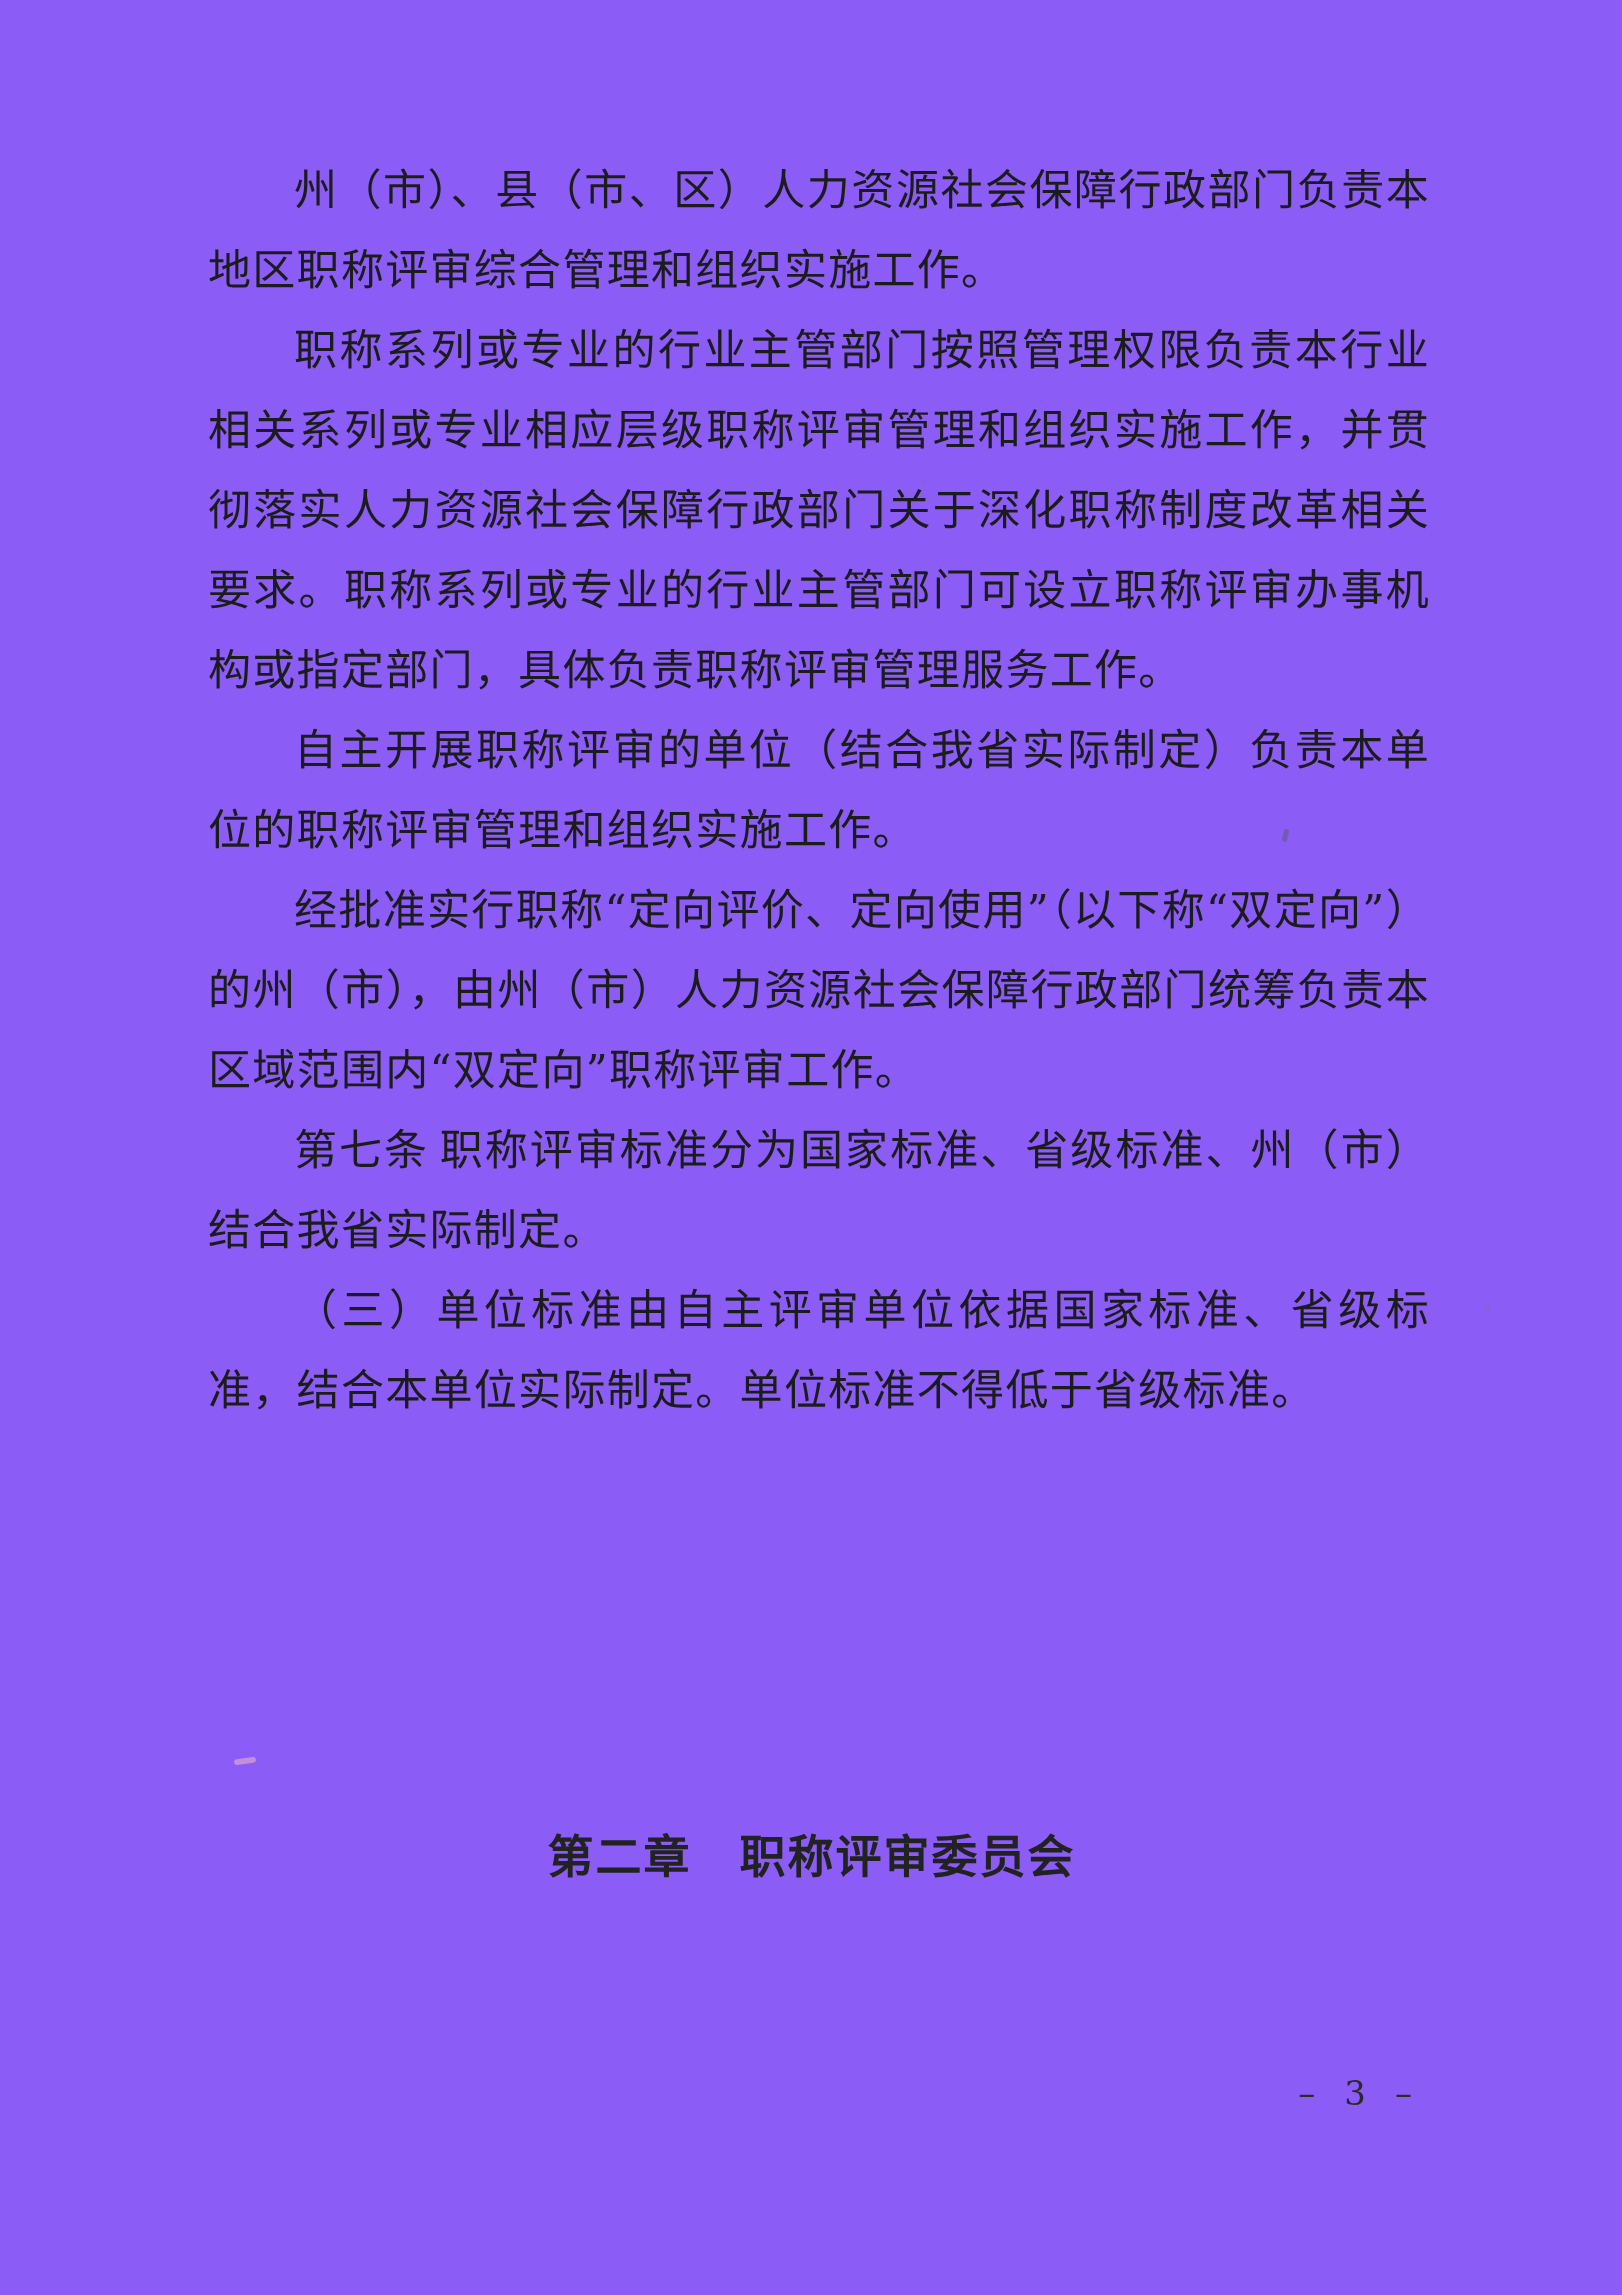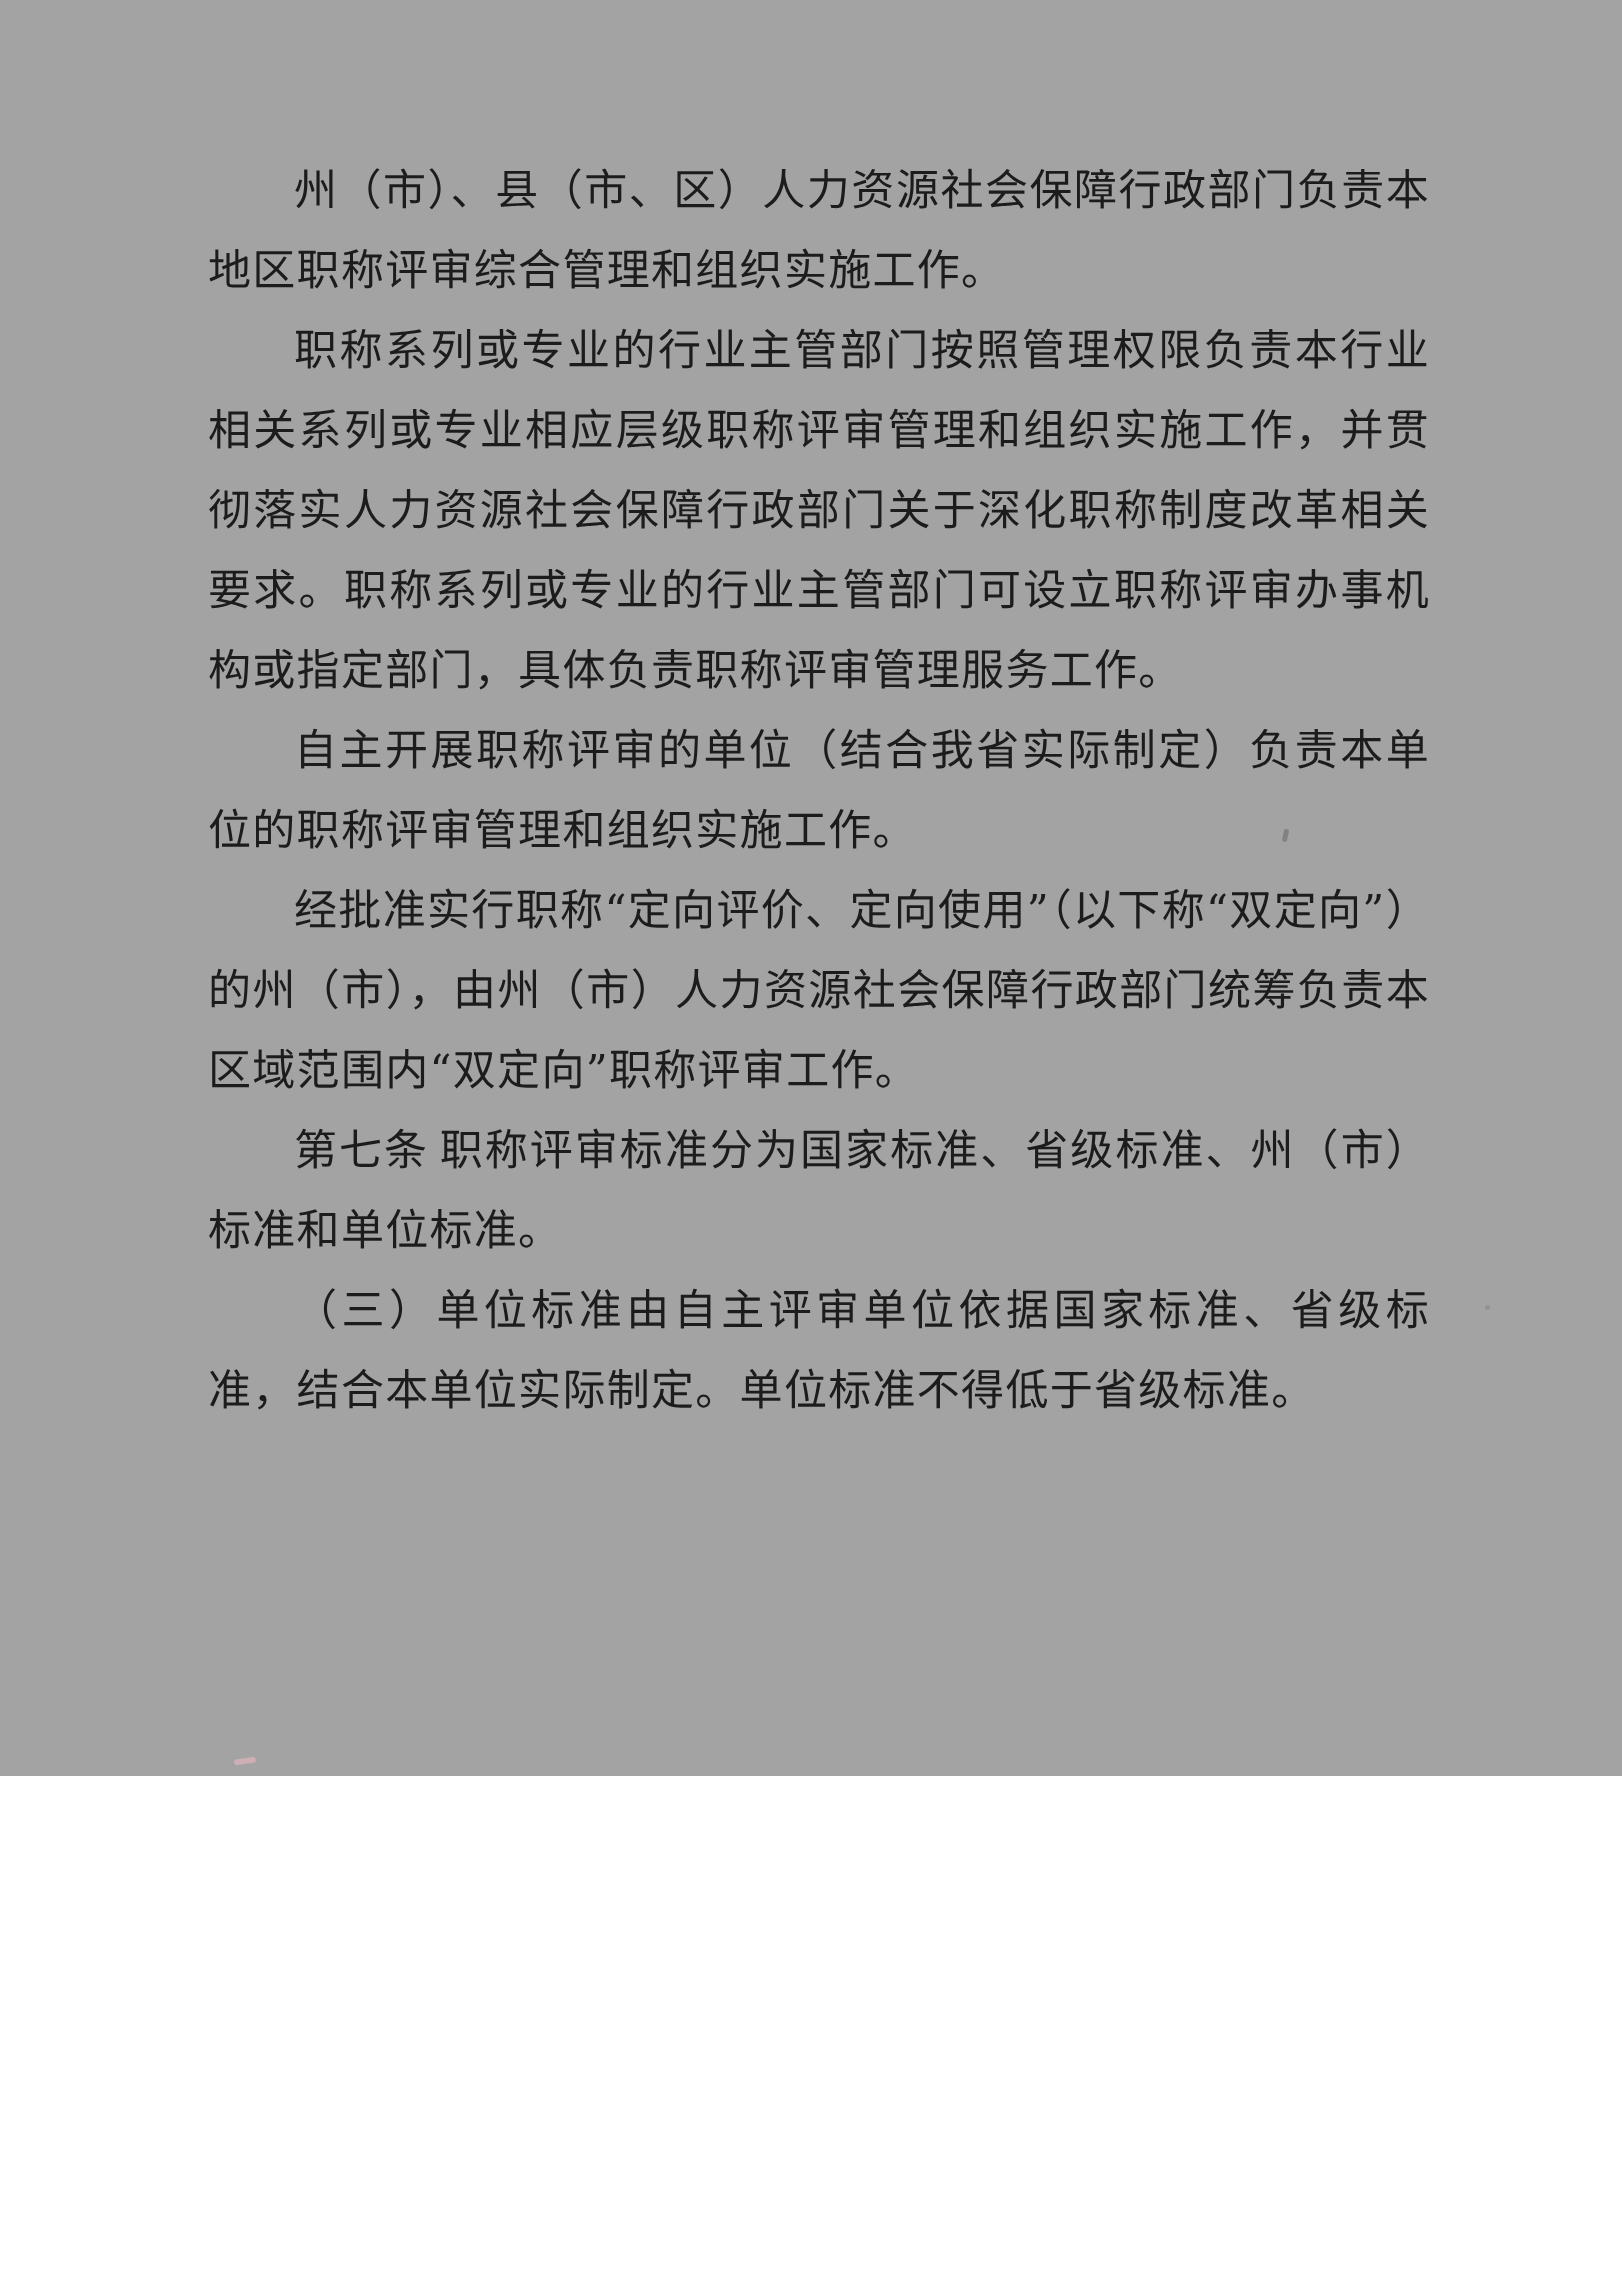--- a/index.html
+++ b/index.html
@@ -3,22 +3,22 @@
 <meta charset="utf-8">
 <style>
   html, body {
     margin: 0;
     padding: 0;
     background: #ffffff;
   }
   .page {
     position: relative;
     width: 1623px;
-    height: 1776px;
-    background: #a3a3a3;
+    height: 2295px;
+    background: #8b5cf6;
     overflow: hidden;
     font-family: "DejaVu Serif", serif;
     color: #1c1c1c;
   }
   .content {
     position: absolute;
     left: 208px;
     top: 150px;
     width: 1222px;
   }
@@ -104,21 +104,21 @@
 </head>
 <body>
 
 <div class="page">
 
   <div class="content">
     <p class="para"><span class="para-lead"></span><span>州（市）、县（市、区）人力资源社会保障行政部门负责本地区职称评审综合管理和组织实施工作。</span></p>
     <p class="para"><span class="para-lead"></span><span>职称系列或专业的行业主管部门按照管理权限负责本行业相关系列或专业相应层级职称评审管理和组织实施工作，并贯彻落实人力资源社会保障行政部门关于深化职称制度改革相关要求。职称系列或专业的行业主管部门可设立职称评审办事机构或指定部门，具体负责职称评审管理服务工作。</span></p>
     <p class="para"><span class="para-lead"></span><span>自主开展职称评审的单位（结合我省实际制定）负责本单位的职称评审管理和组织实施工作。</span></p>
     <p class="para"><span class="para-lead"></span><span>经批准实行职称“定向评价、定向使用”（以下称“双定向”）的州（市），由州（市）人力资源社会保障行政部门统筹负责本区域范围内“双定向”职称评审工作。</span></p>
-    <p class="para"><span class="para-lead">第七条</span><span>职称评审标准分为国家标准、省级标准、州（市）标准和单位标准。</span></p>
+    <p class="para"><span class="para-lead">第七条</span><span>职称评审标准分为国家标准、省级标准、州（市）结合我省实际制定。</span></p>
     <p class="para"><span class="para-lead"></span><span>（三）单位标准由自主评审单位依据国家标准、省级标准，结合本单位实际制定。单位标准不得低于省级标准。</span></p>
   </div>
 
   <h2 class="chapter-heading">第二章　职称评审委员会</h2>
 
   <div class="page-number">– 3 –</div>
 
   <div class="artifact artifact-1"></div>
   <div class="artifact artifact-2"></div>
   <div class="artifact artifact-3"></div>

